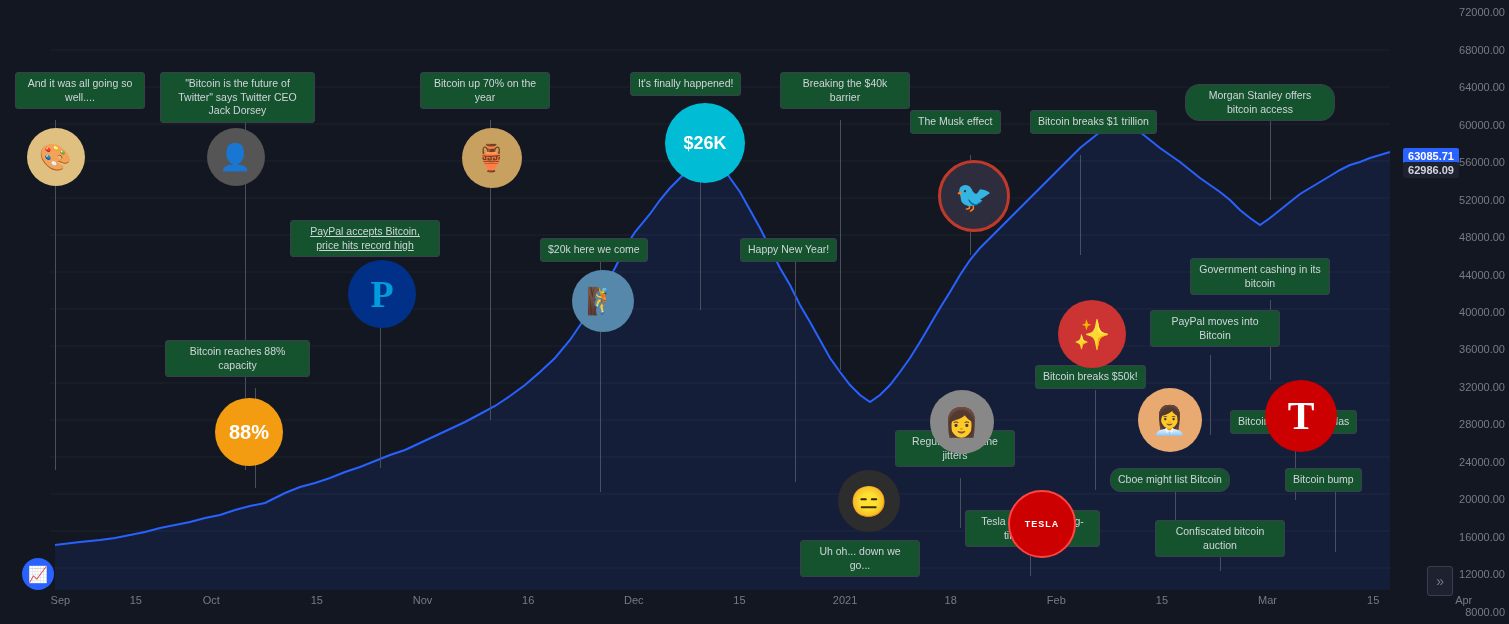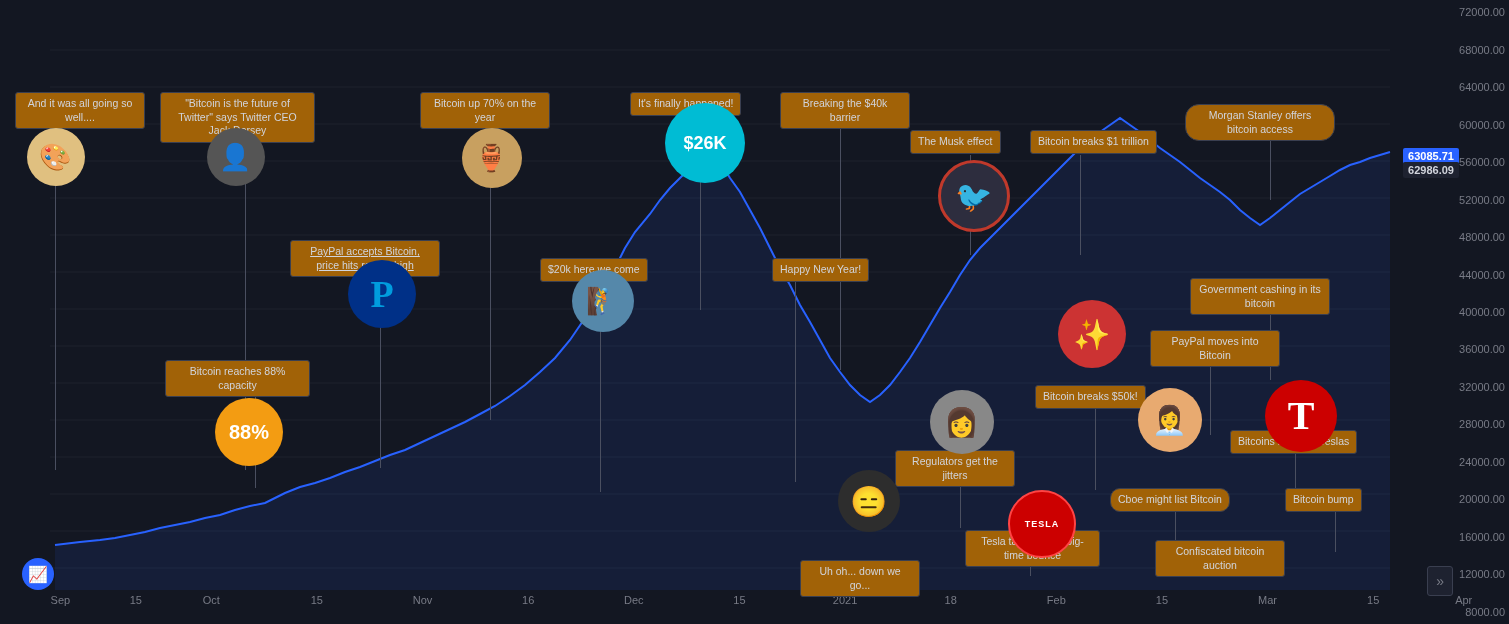--- a/index.html
+++ b/index.html
@@ -37,31 +37,30 @@
     .x-label {
       position: absolute;
       bottom: 18px;
       font-size: 11px;
       color: #787b86;
       transform: translateX(-50%);
     }
     
     .annotation {
       position: absolute;
-      background: #a16207;
+      background: #14532d;
       border: 1px solid #3a3f50;
       border-radius: 3px;
       padding: 4px 7px;
       font-size: 10.5px;
       color: #d1d4dc;
       text-align: center;
       line-height: 1.3;
       z-index: 8;
       max-width: 160px;
-      margin-top: 20px;
     }
     .annotation-line {
       position: absolute;
       width: 1px;
       background: #4a4f60;
       z-index: 7;
     }
     
     .circle-icon {
       position: absolute;
@@ -421,21 +420,21 @@
       <div class="annotation" style="top: 110px; left: 910px; max-width: 115px;">The Musk effect</div>
       <div class="annotation-line" style="left: 970px; top: 155px; height: 100px;"></div>
       <div class="annotation" style="top: 110px; left: 1030px; max-width: 130px;">Bitcoin breaks $1 trillion</div>
       <div class="annotation-line" style="left: 1080px; top: 155px; height: 100px;"></div>
       <div class="annotation" style="top: 84px; left: 1185px; max-width: 150px; border-radius: 14px;">Morgan Stanley offers bitcoin access</div>
       <div class="annotation-line" style="left: 1270px; top: 120px; height: 80px;"></div>
       <div class="annotation" style="top: 220px; left: 290px; max-width: 150px; text-decoration: underline;">PayPal accepts Bitcoin, price hits record high</div>
       <div class="annotation-line" style="left: 380px; top: 268px; height: 200px;"></div>
       <div class="annotation" style="top: 238px; left: 540px; max-width: 125px;">$20k here we come</div>
       <div class="annotation-line" style="left: 600px; top: 262px; height: 230px;"></div>
-      <div class="annotation" style="top: 238px; left: 772px; max-width: 115px;">Happy New Year!</div>
+      <div class="annotation" style="top: 238px; left: 740px; max-width: 115px;">Happy New Year!</div>
       <div class="annotation-line" style="left: 795px; top: 262px; height: 220px;"></div>
       <div class="annotation" style="top: 340px; left: 165px; max-width: 145px;">Bitcoin reaches 88% capacity</div>
       <div class="annotation-line" style="left: 255px; top: 388px; height: 100px;"></div>
       <div class="annotation" style="top: 430px; left: 895px; max-width: 120px;">Regulators get the jitters</div>
       <div class="annotation-line" style="left: 960px; top: 478px; height: 50px;"></div>
       <div class="annotation" style="top: 510px; left: 965px; max-width: 135px;">Tesla taps in for a big-time bounce</div>
       <div class="annotation-line" style="left: 1030px; top: 556px; height: 20px;"></div>
       <div class="annotation" style="top: 365px; left: 1035px; max-width: 130px;">Bitcoin breaks $50k!</div>
       <div class="annotation-line" style="left: 1095px; top: 390px; height: 100px;"></div>
       <div class="annotation" style="top: 310px; left: 1150px; max-width: 130px;">PayPal moves into Bitcoin</div>

